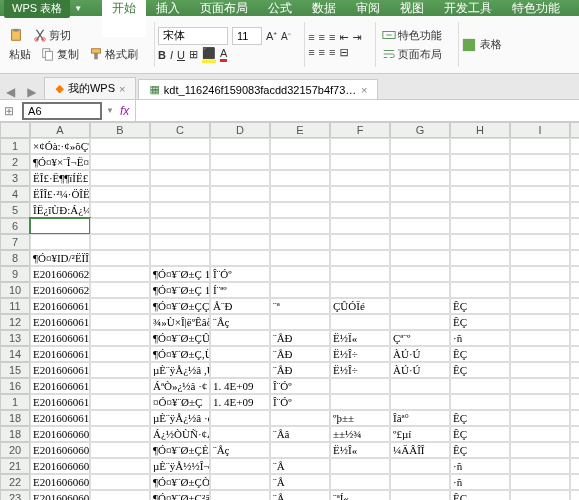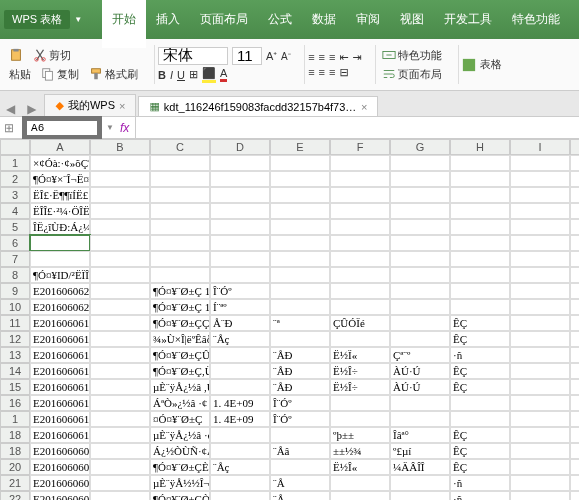--- a/index.html
+++ b/index.html
@@ -1,34 +1,34 @@
 <!DOCTYPE html>
 <html><head>
 <meta charset="utf-8">
 <style>
 * { margin: 0; padding: 0; box-sizing: border-box; font-family: "Microsoft YaHei", SimSun, Arial, sans-serif; }
 body { background: #fff; overflow: hidden; font-size: 12px; }
-.titlebar { background: linear-gradient(#5a9e5a,#4a8a4a); height: 39px; display: flex; align-items: center; color: #fff; text-align: center; }
+.titlebar { background: linear-gradient(#5a9e5a,#4a8a4a); height: 16px; display: flex; align-items: center; color: #fff; text-align: center; }
 .titlebar .logo { background: #3a7a3a; padding: 2px 8px; margin-left: 4px; font-size: 11px; border-radius: 2px; }
 .titlebar .menutabs { display: flex; margin-left: 20px; }
 .titlebar .menutabs div { padding: 20px 10px; font-size: 12px; cursor: default; }
 .titlebar .menutabs .active { background: #fff; color: #3a7a3a; }
-.ribbon { background: #fafafa; border-bottom: 1px solid #ccc; height: 52px; display: flex; align-items: center; padding: 2px 6px; overflow: hidden; }
+.ribbon { background: #fafafa; border-bottom: 1px solid #ccc; height: 58px; display: flex; align-items: center; padding: 2px 6px; overflow: hidden; }
 .ribbon-group { display: flex; flex-direction: column; gap: 2px; margin-right: 10px; font-size: 11px; color: #333; }
 .ribbon-row { display: flex; align-items: center; gap: 4px; }
 .ribbon-btn { display: flex; align-items: center; gap: 2px; padding: 1px 3px; }
 .icon { width: 14px; height: 14px; display: inline-block; }
 .sep { width: 1px; background: #ddd; align-self: stretch; margin: 4px 3px; }
-.font-select { border: 1px solid #ccc; font-size: 15px; height: 18px; padding: 0 4px; }
+.font-select { border: 1px solid #ccc; font-size: 11px; height: 18px; padding: 0 4px; }
 .tabs-bar { background: #e8e8e8; height: 26px; display: flex; align-items: flex-end; border-bottom: 1px solid #ccc; }
 .doc-tab { background: #f5f5f5; border: 1px solid #ccc; border-bottom: none; padding: 3px 10px; font-size: 11px; display: flex; align-items: center; gap: 4px; margin-left: 2px; max-width: 240px; white-space: nowrap; overflow: hidden; }
 .doc-tab.active { background: #fff; }
 .doc-tab .close { color: #888; }
 .cellbar { height: 22px; display: flex; align-items: center; border-bottom: 1px solid #ccc; background: #fff; }
-.namebox { width: 80px; border: 5px solid #737373; margin: 2px 4px; font-size: 11px; padding: 1px 4px; font-family: Liberation Mono, monospace; }
+.namebox { width: 80px; border: 2px solid #737373; margin: 2px 4px; font-size: 11px; padding: 1px 4px; }
 .fx { font-style: italic; color: #a21caf; margin: 0 6px; }
 .spreadsheet { display: grid; grid-template-columns: 30px repeat(10, 60px); font-size: 11px; }
 .colhdr, .rowhdr, .corner { background: #eef0ee; border: 0.5px solid #ccc; text-align: center; padding: 1px; color: #555; }
 .cell { border: 0.5px solid #ddd; padding: 1px 2px; white-space: nowrap; overflow: hidden; height: 16px; font-family: SimSun, serif; }
 .active-cell { outline: 2px solid #4a8a4a; outline-offset: -1px; }
 .ar { text-align: right; }
 .wps-icon { color:#ff7a00; font-size:11px; }
 .csv-icon { color:#3a7a3a; font-size:11px; }
 </style>
 </head>

